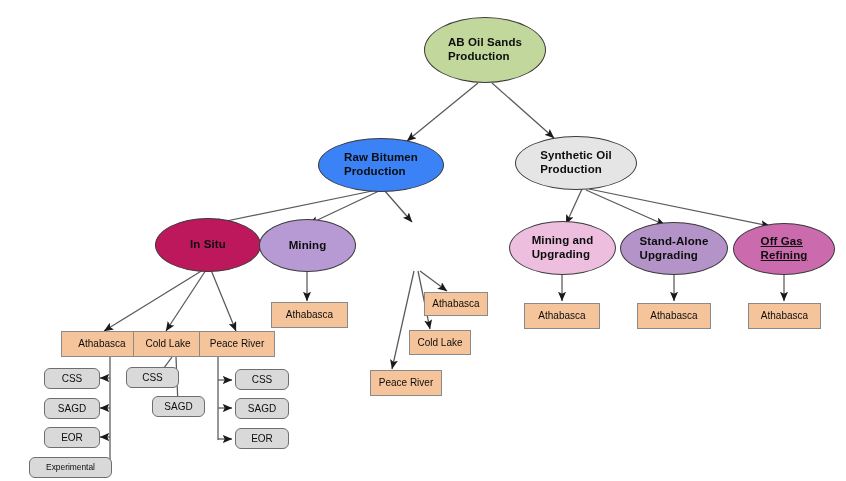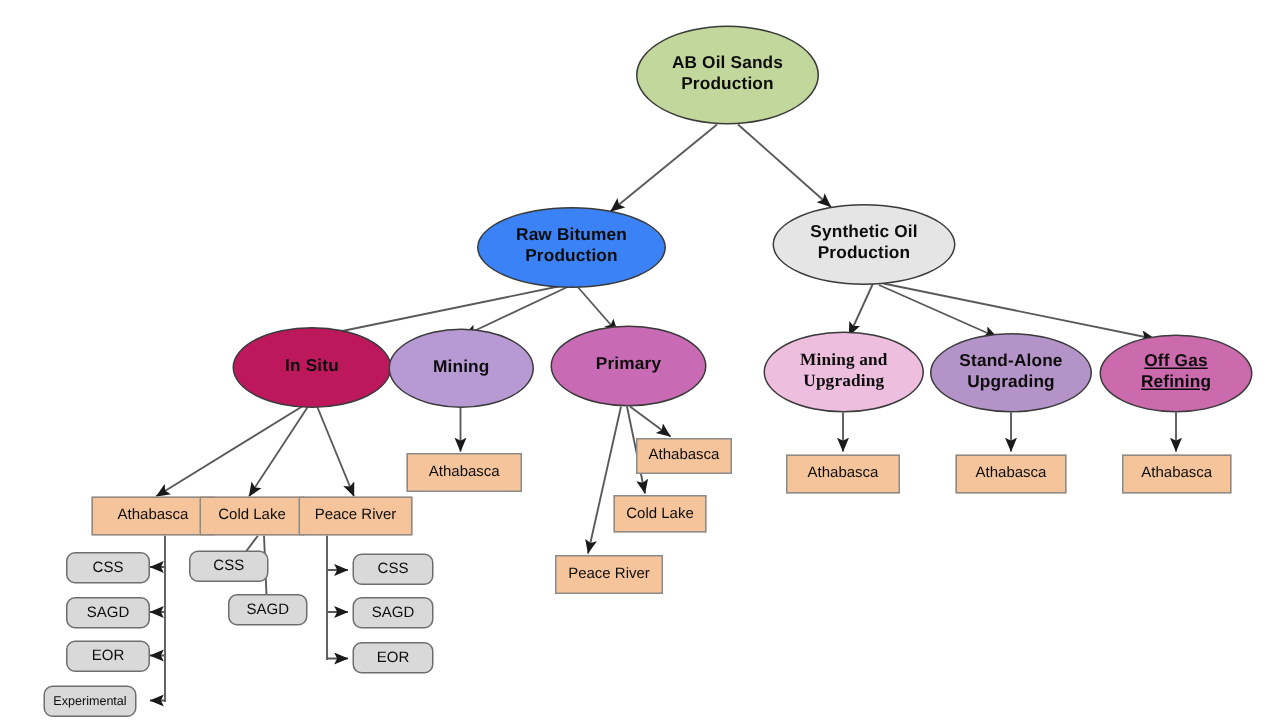--- a/index.html
+++ b/index.html
@@ -26,21 +26,21 @@
     width: 846px;
     height: 481px;
     pointer-events: none;
   }
   .node {
     position: absolute;
     box-sizing: border-box;
     display: flex;
     align-items: center;
     justify-content: center;
-    text-align: center;
+    text-align: left;
     color: #0d0d0d;
     line-height: 1.18;
   }
   .ellipse {
     border-radius: 50%;
     border: 1.3px solid #3a3a3a;
     font-size: 11.5px;
     font-weight: 600;
     letter-spacing: .1px;
   }
@@ -140,25 +140,22 @@
   </div>
 
   <div class="node ellipse" style="left:155px; top:218px; width:106px; height:54px; background:#be185d;">
     <span>In Situ</span>
   </div>
 
   <div class="node ellipse" style="left:259px; top:219px; width:97px; height:53px; background:#b79ad4;">
     <span>Mining</span>
   </div>
 
-  <div class="node ellipse" style="left:367px; top:217px; width:104px; height:54px; background:#c86ab4;">
-    <span>Primary</span>
-  </div>
-
-  <div class="node ellipse" style="left:509px; top:221px; width:107px; height:54px; background:#edbede;font-family:Liberation Serif, serif;">
+
+  <div class="node ellipse" style="left:509px; top:221px; width:107px; height:54px; background:#edbede;">
     <div>
       <span>Mining and</span>
       <span>Upgrading</span>
     </div>
   </div>
 
   <div class="node ellipse" style="left:620px; top:222px; width:108px; height:53px; background:#b393c8;">
     <div>
       <span>Stand-Alone</span>
       <span>Upgrading</span>
@@ -208,21 +205,21 @@
 
   <div class="node rounded" style="left:44px; top:368px; width:56px; height:21px; background:#d9d9d9;">
     <span>CSS</span>
   </div>
   <div class="node rounded" style="left:44px; top:398px; width:56px; height:21px; background:#d9d9d9;">
     <span>SAGD</span>
   </div>
   <div class="node rounded" style="left:44px; top:427px; width:56px; height:21px; background:#d9d9d9;">
     <span>EOR</span>
   </div>
-  <div class="node rounded tiny" style="left:29px; top:457px; width:62px; height:21px; background:#d9d9d9;">
+  <div class="node rounded tiny" style="left:29px; top:457px; width:83px; height:21px; background:#d9d9d9;">
     <span>Experimental</span>
   </div>
 
   <div class="node rounded" style="left:126px; top:367px; width:53px; height:21px; background:#d9d9d9;">
     <span>CSS</span>
   </div>
   <div class="node rounded" style="left:152px; top:396px; width:53px; height:21px; background:#d9d9d9;">
     <span>SAGD</span>
   </div>
 

